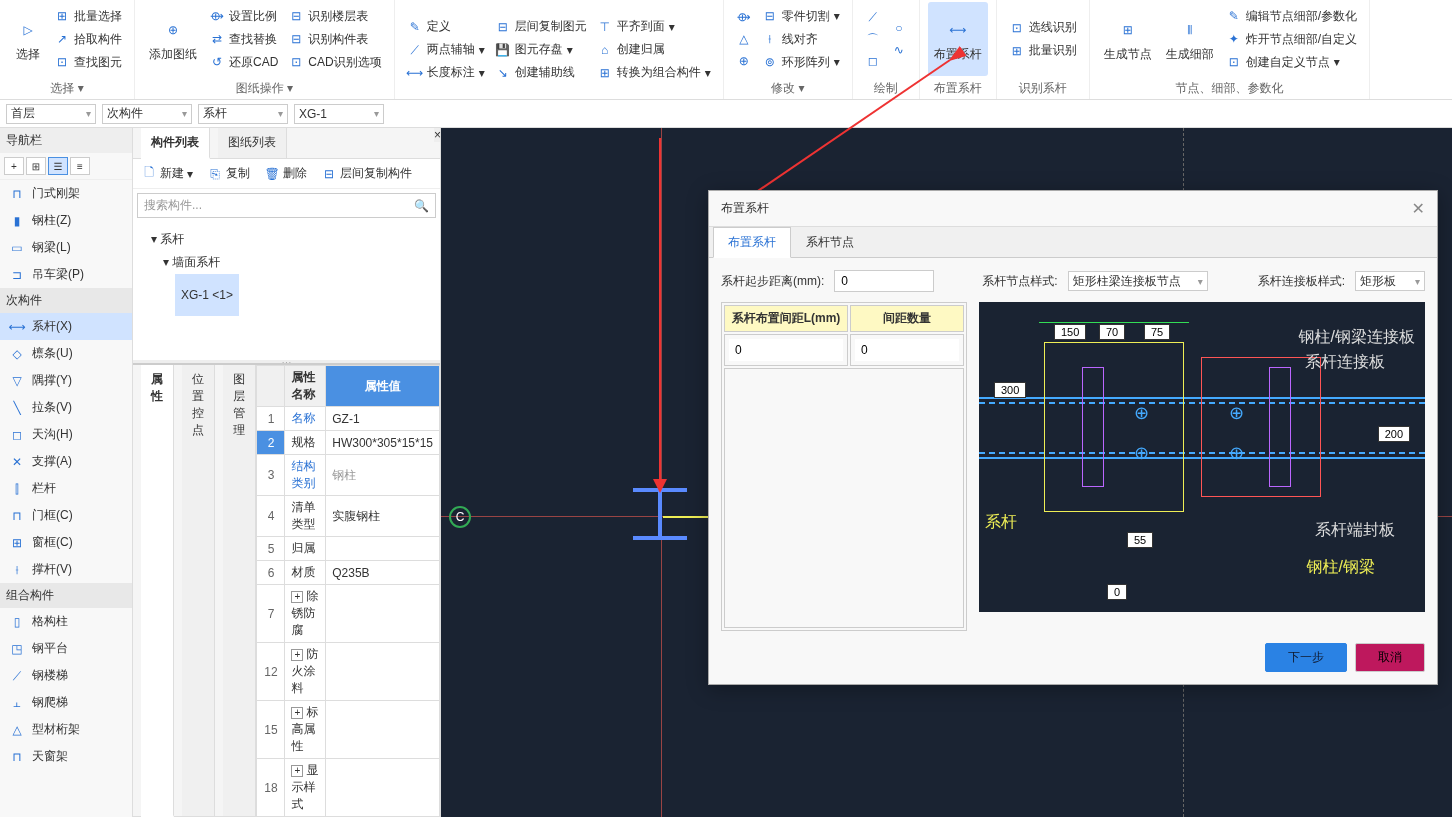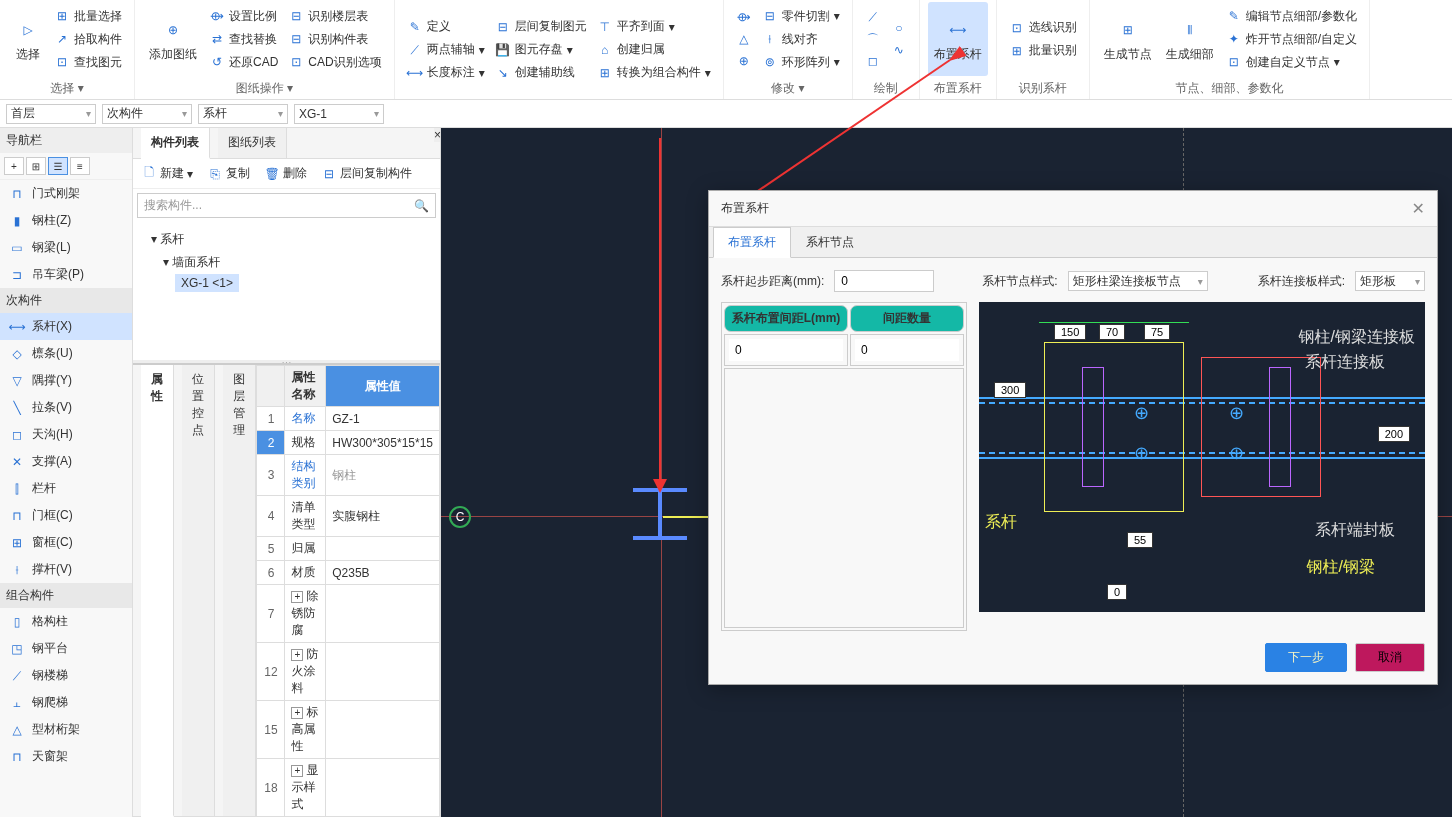--- a/index.html
+++ b/index.html
@@ -35,21 +35,21 @@
     .mid-top { display:flex; flex-direction:column; height:430px; }
     .tabs { display:flex; border-bottom:1px solid #ddd; background:#f5f5f5; }
     .tab { padding:6px 10px; cursor:pointer; border-right:1px solid #ddd; background:#f0f0f0;margin-left:8px;}
     .tab.active { background:#fff; border-bottom:2px solid #fff; margin-bottom:-1px; font-weight:bold;}
     .mid-toolbar { display:flex; gap:6px; padding:4px; border-bottom:1px solid #eee; flex-wrap:wrap; }
     .mid-btn { display:flex; align-items:center; gap:3px; padding:2px 4px; cursor:pointer; font-size:12px; }
     .search { margin:4px; border:1px solid #ccc; padding:3px 6px; display:flex; align-items:center; justify-content:space-between; color:#999; }
     .tree { padding:6px; }
     .tree-item { padding:3px 0 3px 12px; cursor:pointer; }
     .tree-sub { padding-left:24px; }
-    .tree-leaf { display:inline-block; background:#d0e3ff; padding:2px 6px; margin-left:36px; }
+    .tree-leaf { display:inline-block; background:#d0e3ff; padding:14px 6px; margin-left:36px; }
     
     .mid-bottom { flex:1; border-top:2px solid #ccc; display:flex; flex-direction:row; position:relative; }
     .splitter-h { height:6px; background:#eee; cursor:row-resize; position:relative; }
     .splitter-h::after { content:"⋯"; position:absolute; left:50%; transform:translateX(-50%); color:#999; font-size:10px; line-height:6px; }
     .prop-table { width:100%; border-collapse:collapse; font-size:12px; }
     .prop-table th, .prop-table td { border:1px solid #ddd; padding:3px 6px; text-align:left; }
     .prop-table th { background:#f0f0f0; }
     .prop-table th.val-header { background:#4a90e2; color:#fff; text-align:center; }
     .prop-table td.num { text-align:center; color:#666; width:28px; }
     .prop-table td.num.sel { background:#4a90e2; color:#fff; }
@@ -75,32 +75,32 @@
     .dialog-tabs { display:flex; border-bottom:1px solid #ccc; background:#f0f0f0; padding:0 4px; }
     .dialog-tab { padding:6px 14px; cursor:pointer; border:1px solid transparent; margin-bottom:-1px; }
     .dialog-tab.active { background:#fff; border:1px solid #ccc; border-bottom:1px solid #fff; color:#2a72d4; }
     .dialog-body { padding:12px; display:flex; flex-direction:column; gap:10px; }
     .dialog-row1 { display:flex; align-items:center; gap:10px; }
     .dialog-row1 label { font-size:12px; }
     .tinput { border:1px solid #ccc; padding:3px 6px; height:22px; }
     .dialog-content { display:flex; gap:12px; }
     .spacing-table { border:1px solid #ccc; width:246px; }
     .spacing-table th, .spacing-table td { border:1px solid #ccc; padding:4px; font-size:12px; text-align:left; }
-    .spacing-table th { background:#14b8a6; text-align:center;border-radius:7px; }
+    .spacing-table th { background:#fef9c3; text-align:center; }
     .spacing-body { height:260px; }
     .diagram { flex:1; background:#1a2332; height:310px; position:relative; overflow:hidden; }
     .diag-label { position:absolute; color:#ddd; font-size:16px; white-space:nowrap; }
     .diag-box { position:absolute; background:#fff; border:1px solid #333; padding:1px 6px; font-size:11px; color:#000; }
     .diag-line-h { position:absolute; height:0; border-top:2px dashed #4af; }
     .diag-line-solid { position:absolute; background:#4af; }
     .diag-rect { position:absolute; border:1px solid; }
     .diag-dim { position:absolute; border-top:1px solid #3d5; }
     .dialog-footer { display:flex; justify-content:flex-end; gap:8px; padding:0 12px 12px; }
     .dbtn { padding:5px 22px; border:1px solid #ccc; background:#be185d; cursor:pointer; border-radius:2px; }
-    .dbtn.primary { background:#2a82e4; color:#fef9c3; border-color:#2a82e4;text-align:right; }
+    .dbtn.primary { background:#2a82e4; color:#0f172a; border-color:#2a82e4;text-align:right; }
     .splitter-v { position:absolute; right:0; top:0; width:6px; height:14px; background:#eee; cursor:col-resize; }
     .splitter-v::after { content:"⋮"; color:#999; font-size:10px; }
     
     
     svg.overlay-arrow { position:absolute; left:0; top:0; pointer-events:none; }
   </style>
 </head>
 <body>
 
 <div class="ribbon">

